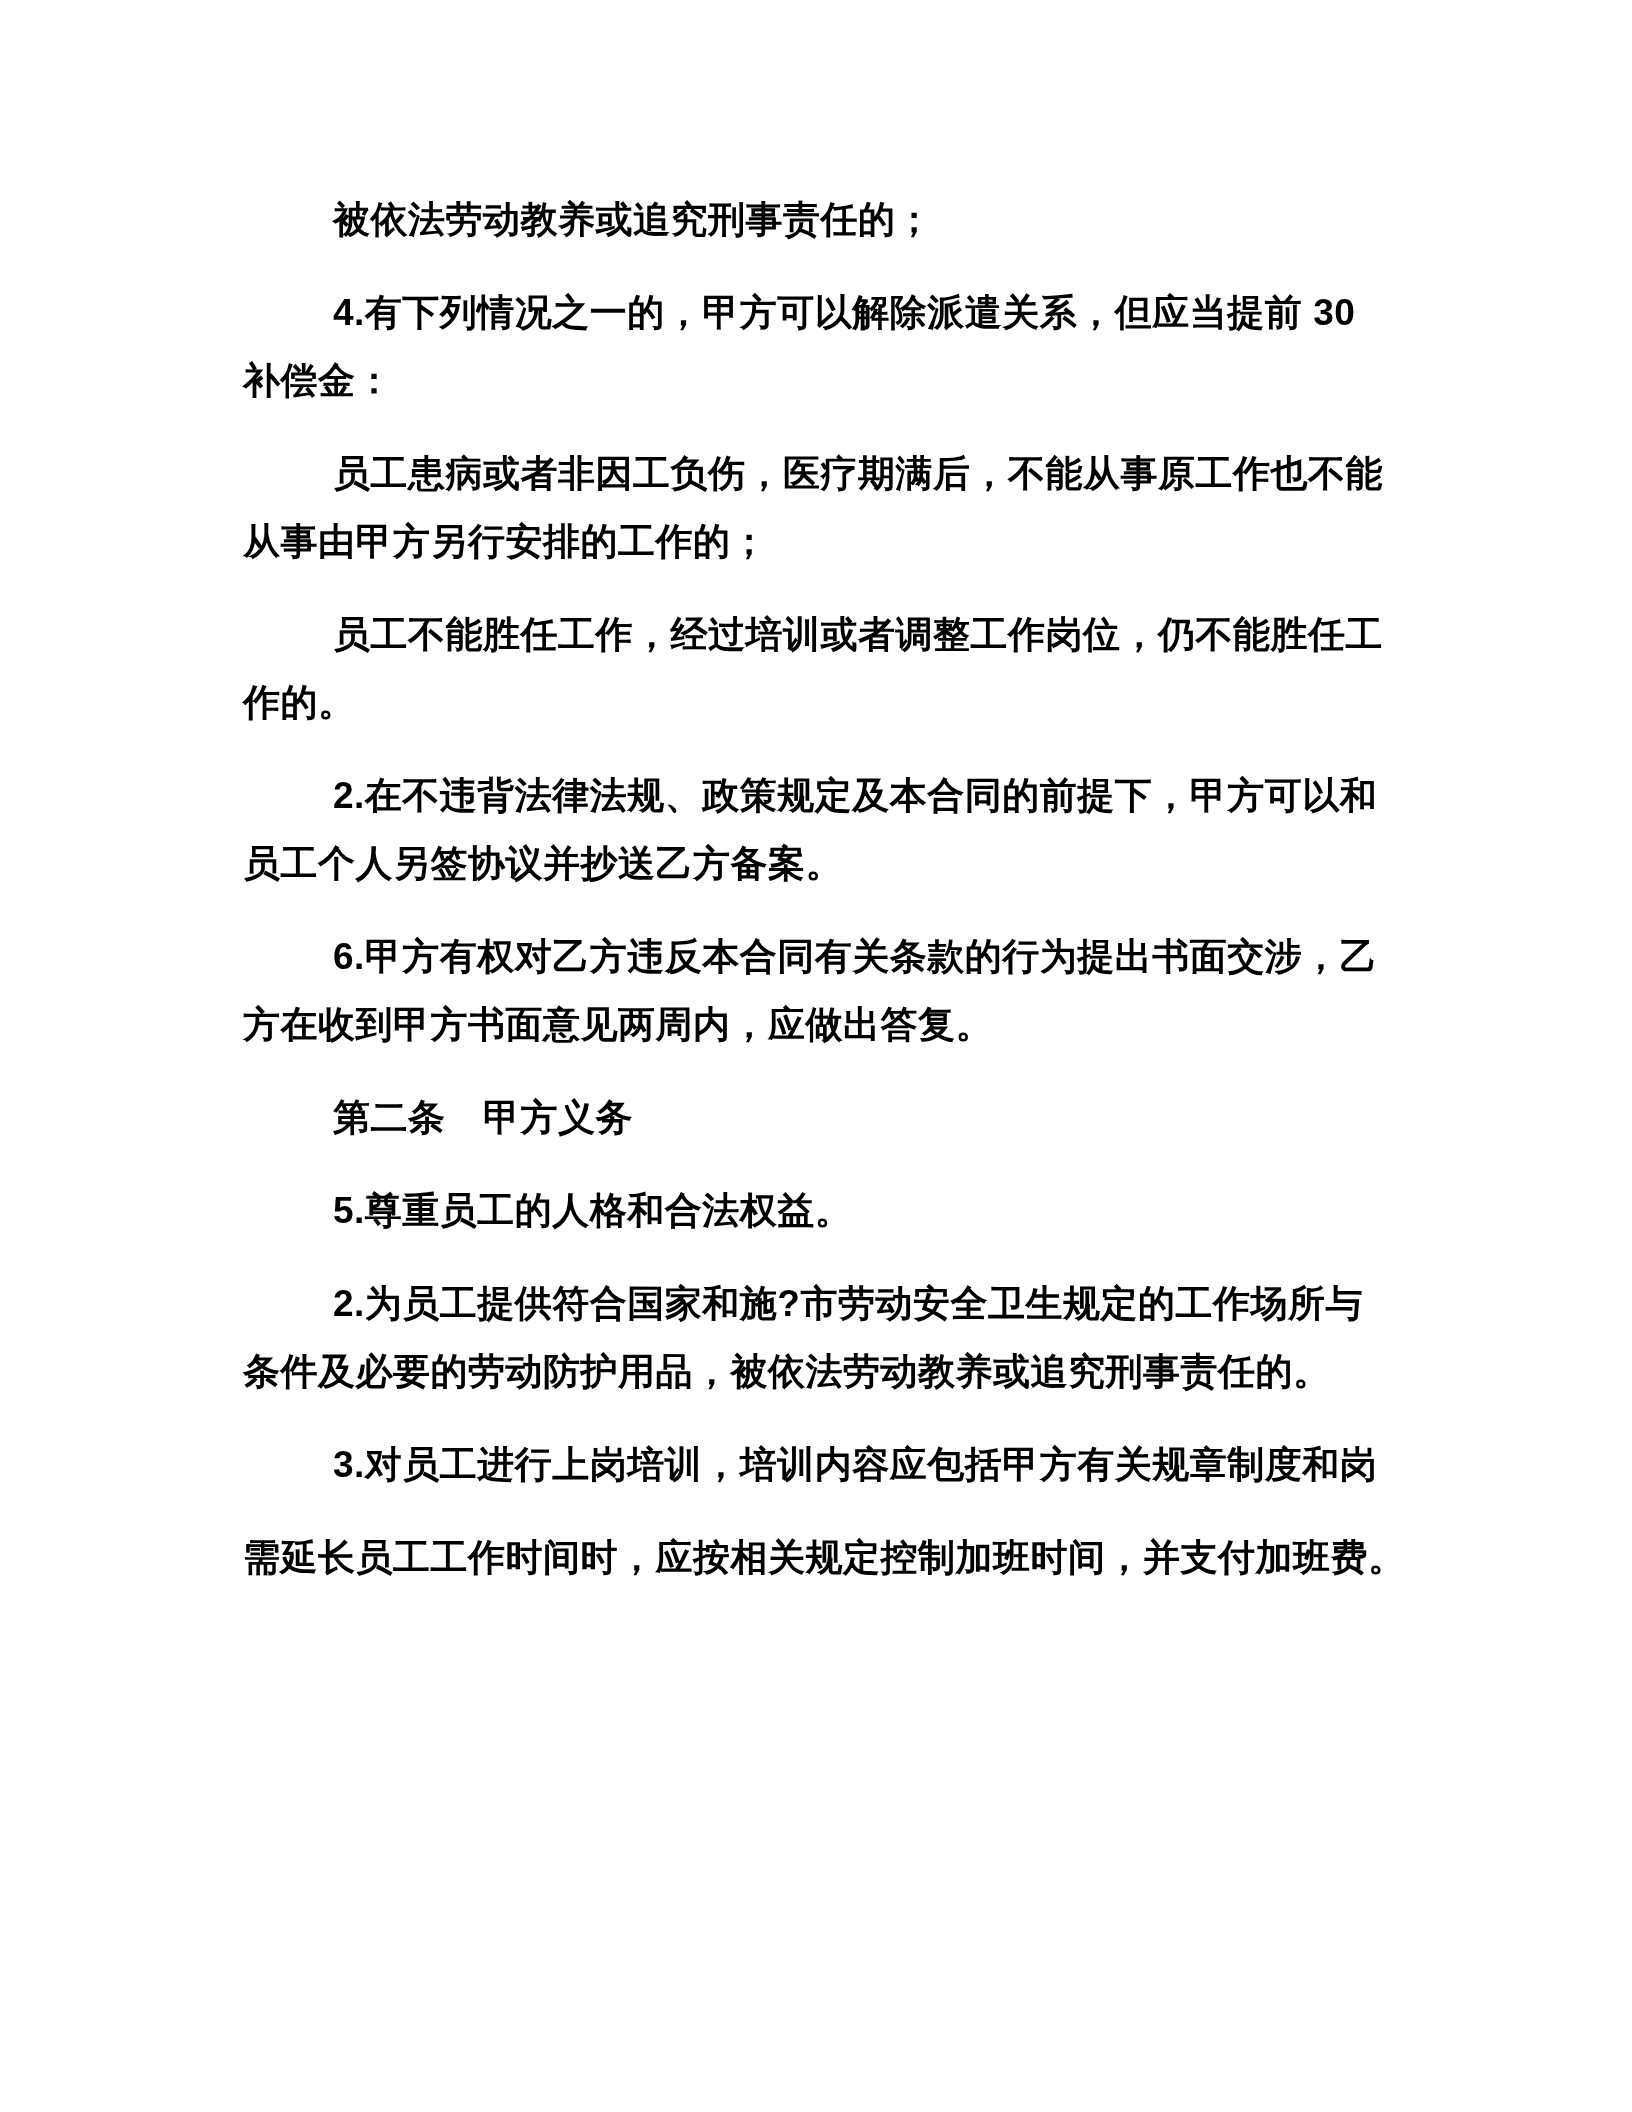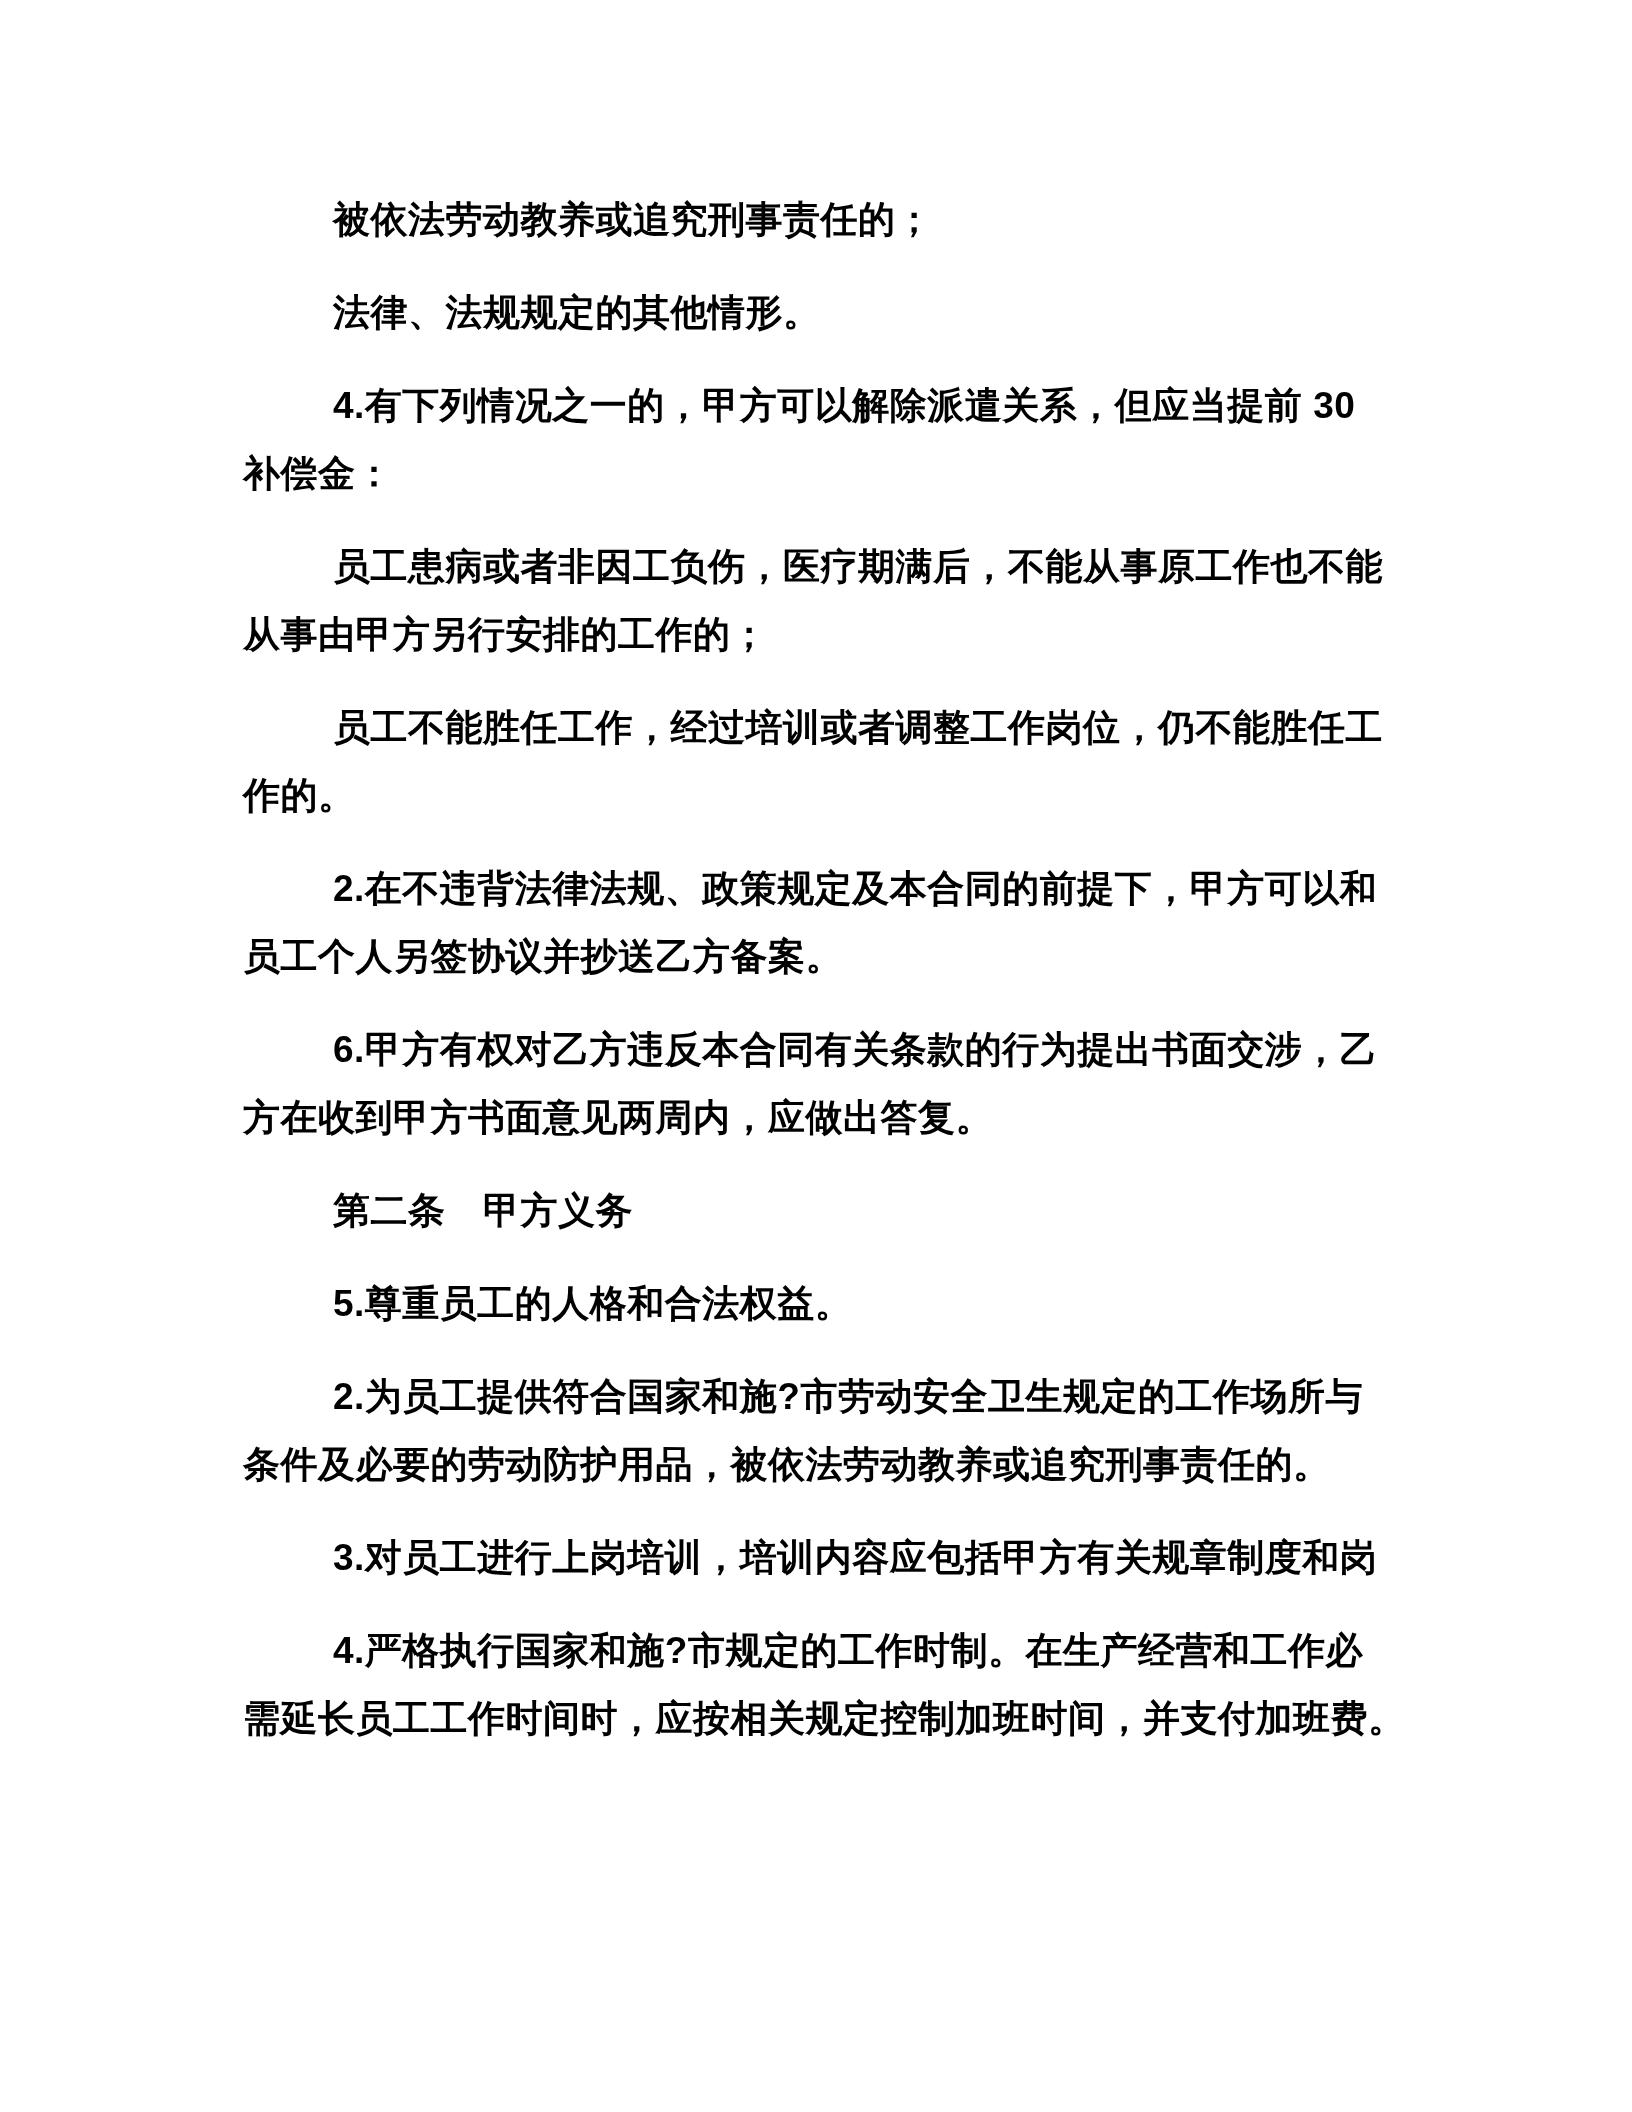--- a/index.html
+++ b/index.html
@@ -40,23 +40,20 @@
   }
 </style>
 </head>
 <body>
 
 <div class="doc-page" style="background: rgb(255, 255, 255); color: rgb(0, 0, 0);">
     <div class="para">
       <div class="line first">被依法劳动教养或追究刑事责任的；</div>
     </div>
     <div class="para">
-      <div class="line first">法律、法规规定的其他情形。</div>
-    </div>
-    <div class="para">
       <div class="line first">4.有下列情况之一的，甲方可以解除派遣关系，但应当提前 30</div>
       <div class="line">补偿金：</div>
     </div>
     <div class="para">
       <div class="line first">员工患病或者非因工负伤，医疗期满后，不能从事原工作也不能</div>
       <div class="line">从事由甲方另行安排的工作的；</div>
     </div>
     <div class="para">
       <div class="line first">员工不能胜任工作，经过培训或者调整工作岗位，仍不能胜任工</div>
       <div class="line">作的。</div>
@@ -76,16 +73,15 @@
       <div class="line first">5.尊重员工的人格和合法权益。</div>
     </div>
     <div class="para">
       <div class="line first">2.为员工提供符合国家和施?市劳动安全卫生规定的工作场所与</div>
       <div class="line">条件及必要的劳动防护用品，被依法劳动教养或追究刑事责任的。</div>
     </div>
     <div class="para">
       <div class="line first">3.对员工进行上岗培训，培训内容应包括甲方有关规章制度和岗</div>
     </div>
     <div class="para">
-      <div class="line first">4.严格执行国家和施?市规定的工作时制。在生产经营和工作必</div>
       <div class="line">需延长员工工作时间时，应按相关规定控制加班时间，并支付加班费。</div>
     </div>
   </div>
 
 </body></html>

